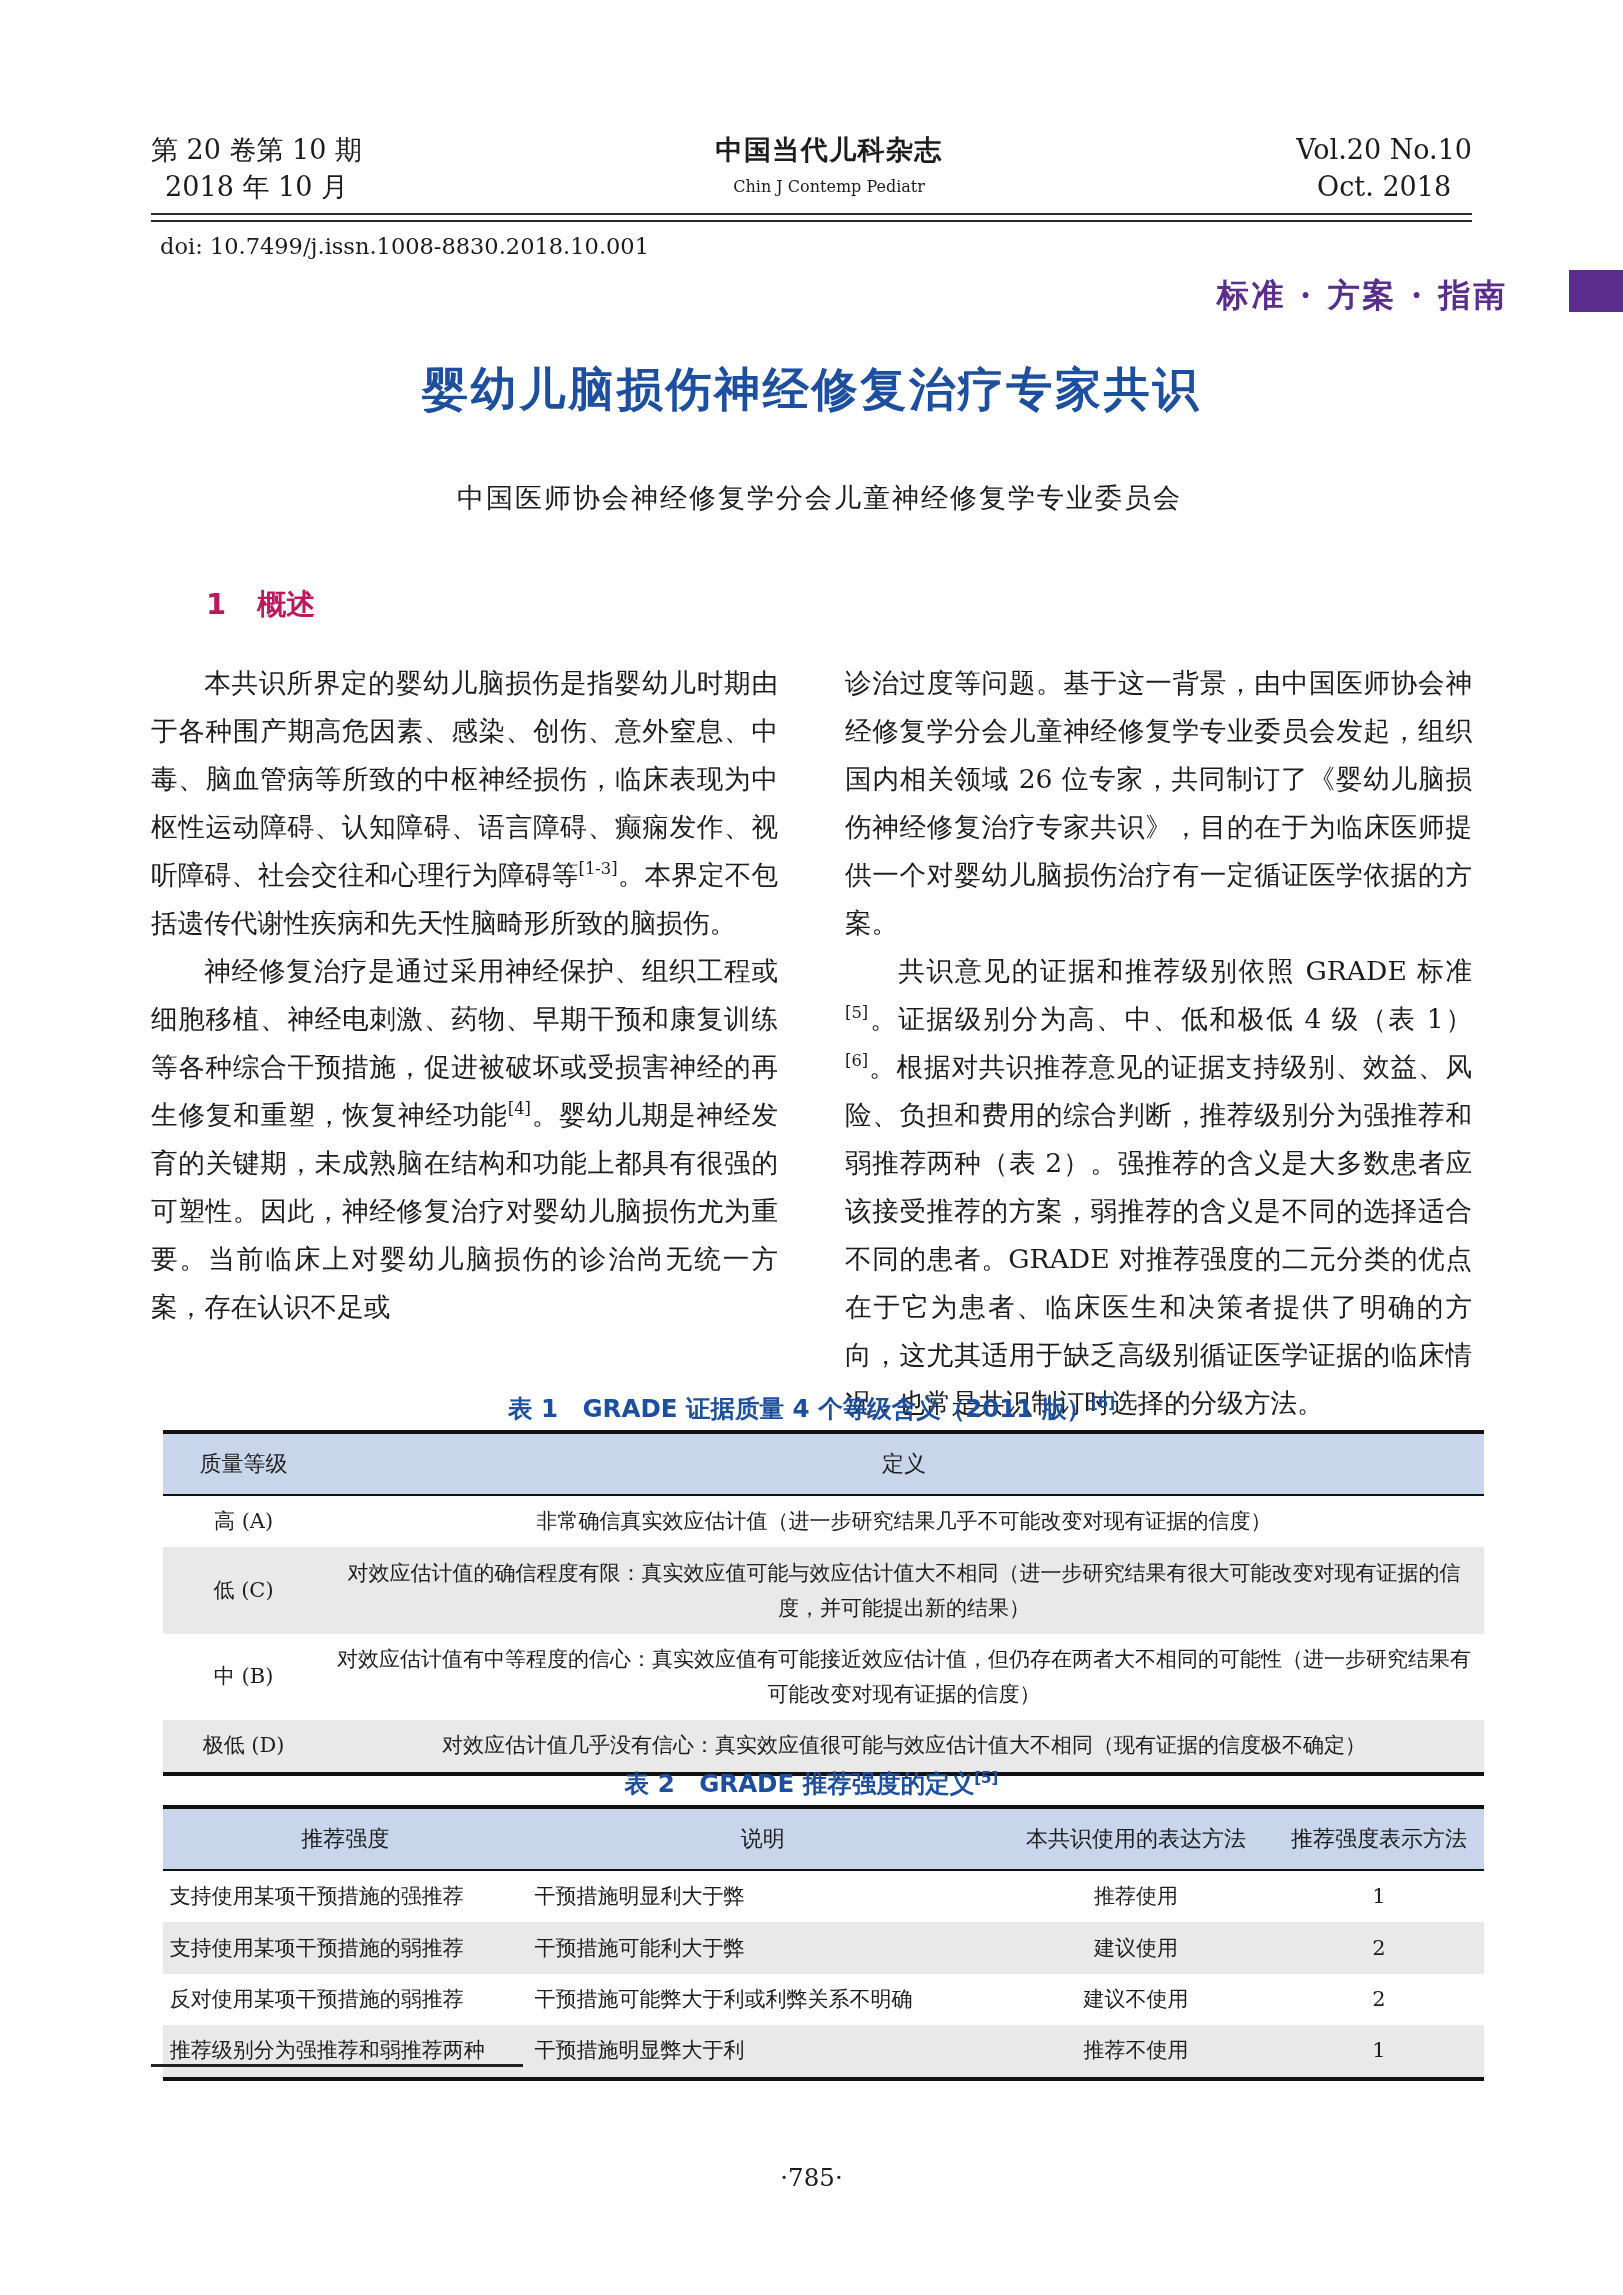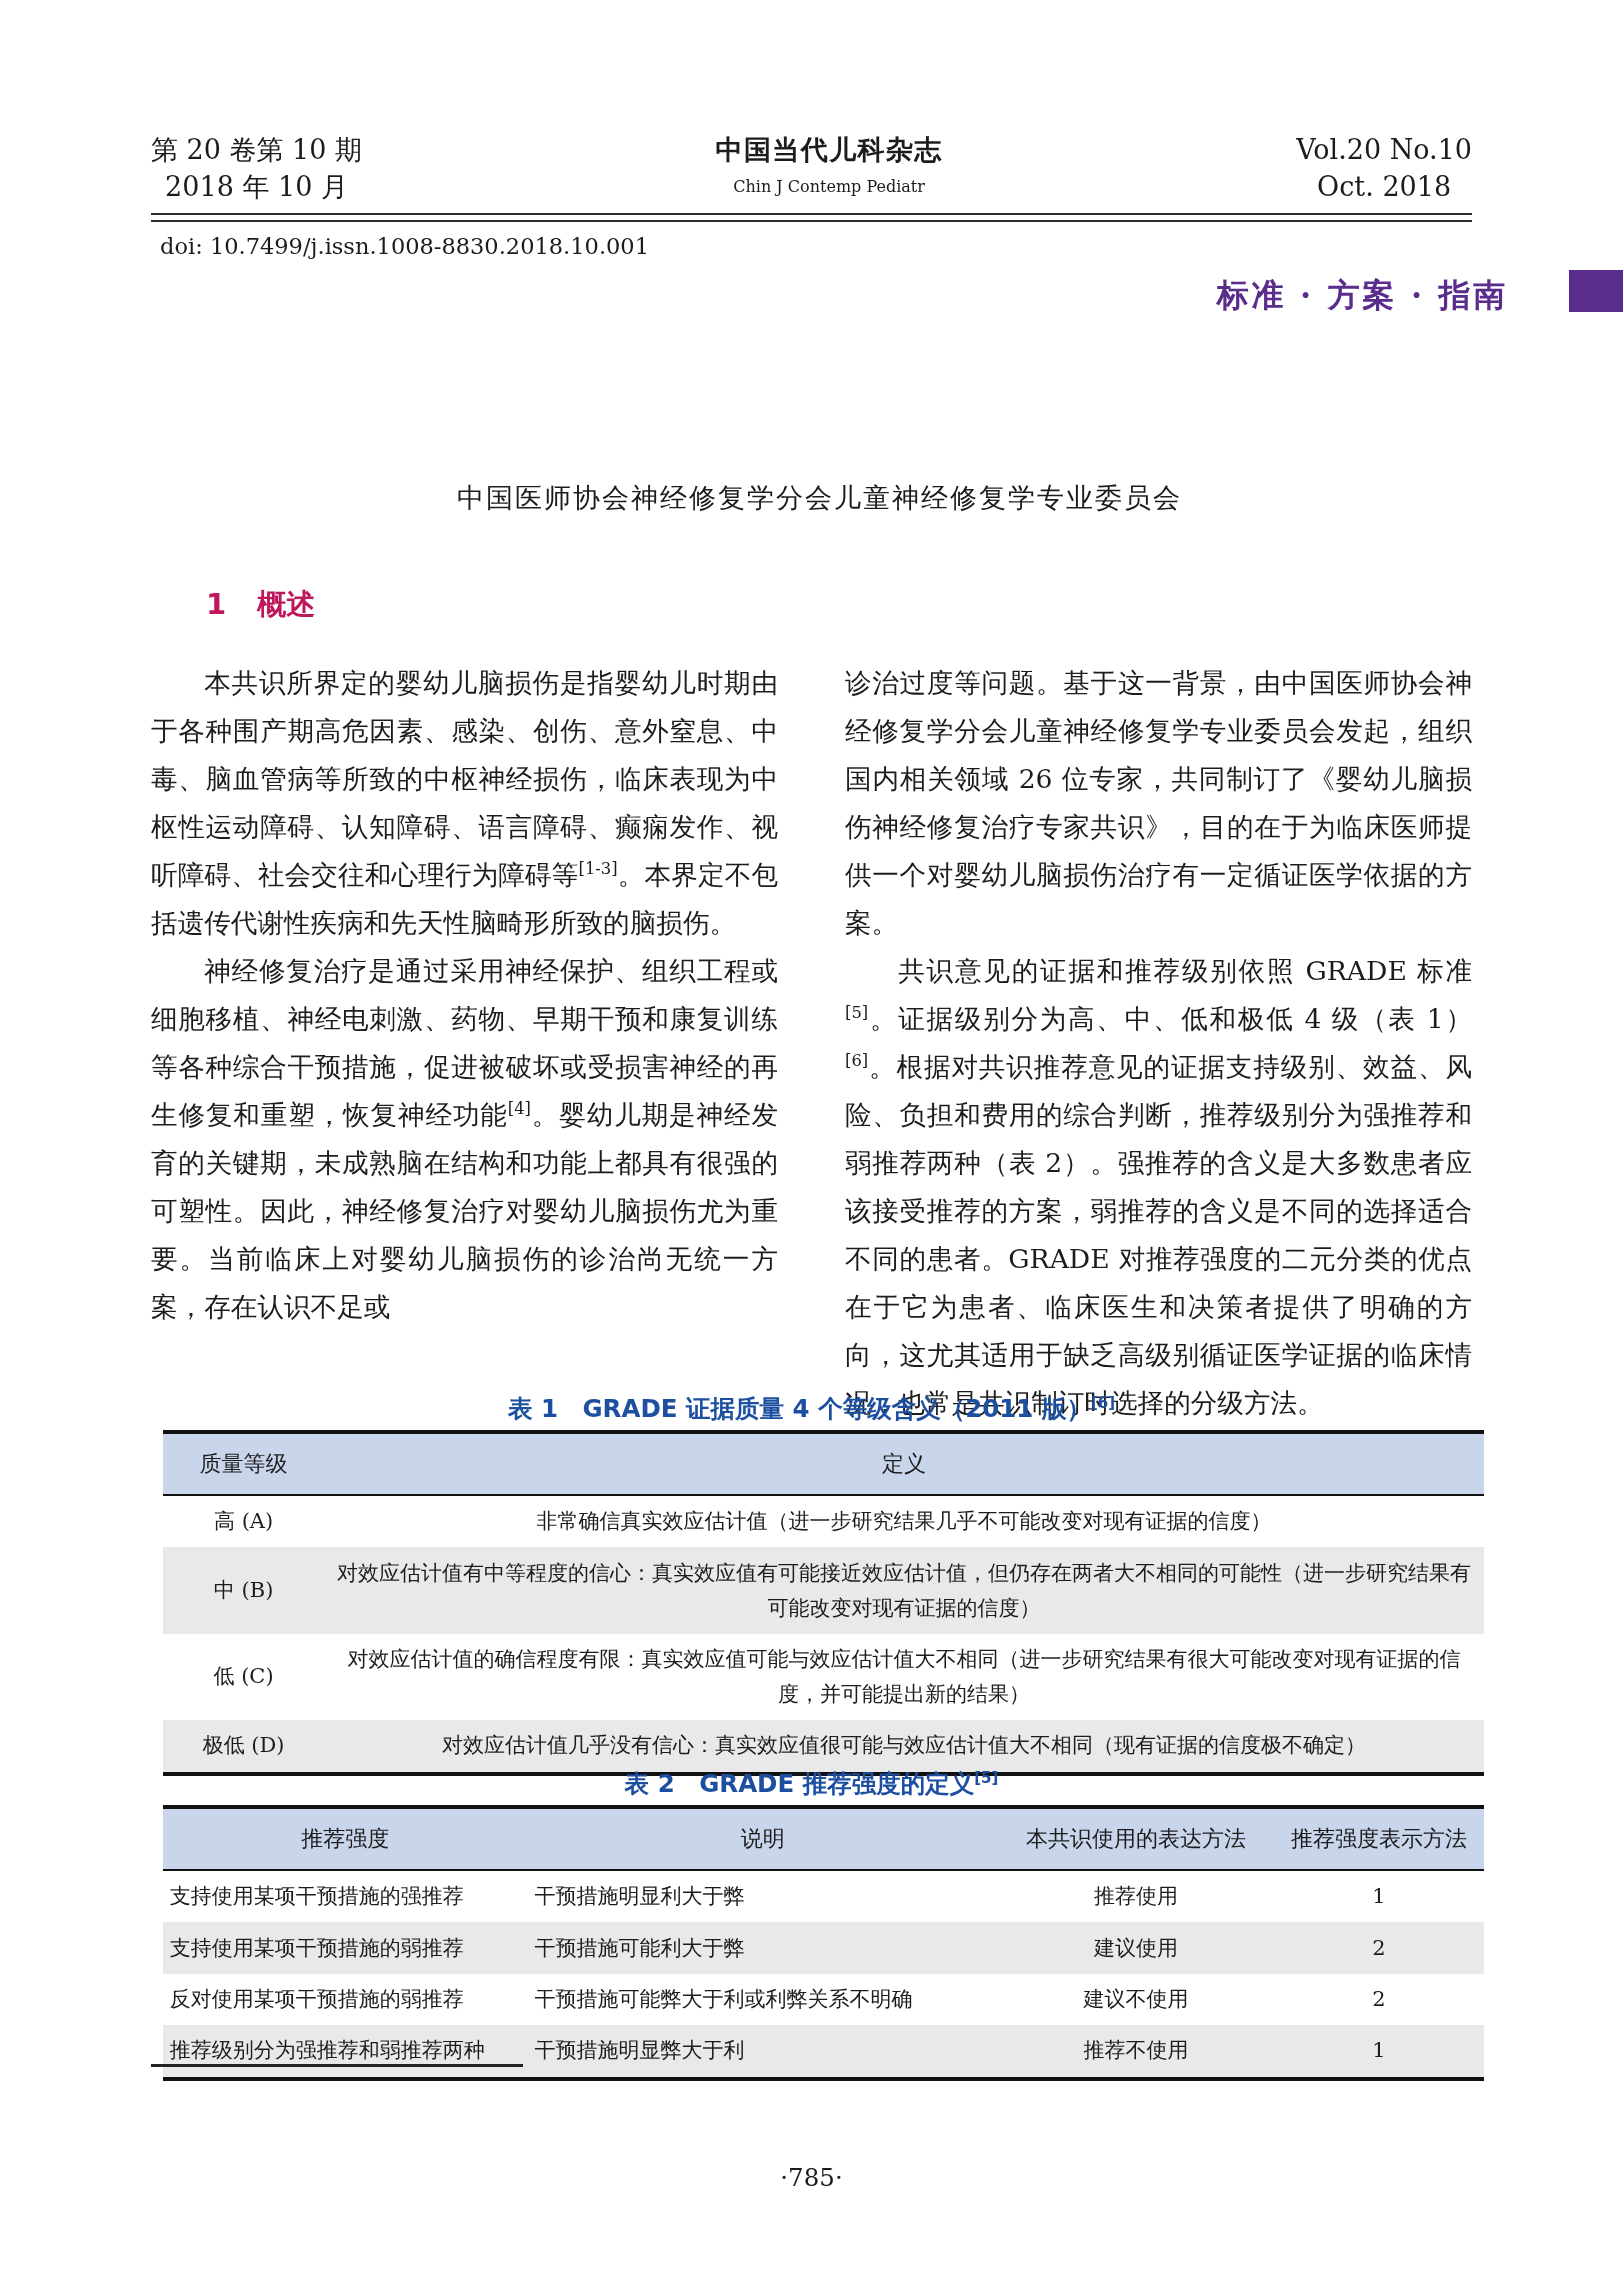--- a/index.html
+++ b/index.html
@@ -199,20 +199,21 @@
     </div>
   </div>
 
   <div class="double-rule"></div>
 
   <div class="doi-line">doi: 10.7499/j.issn.1008-8830.2018.10.001</div>
 
   <div class="category-label">标准 · 方案 · 指南</div>
   <div class="category-accent-block"></div>
 
+  <div class="article-title">婴幼儿脑损伤神经修复治疗专家共识</div>
   <div class="article-author">中国医师协会神经修复学分会儿童神经修复学专业委员会</div>
 
   <div class="section-heading">
     <span class="sec-num">1</span><span>概述</span>
   </div>
 
   <div class="body-col col-left">
     <p class="indent"><span>本共识所界定的婴幼儿脑损伤是指婴幼儿时期由于各种围产期高危因素、感染、创伤、意外窒息、中毒、脑血管病等所致的中枢神经损伤，临床表现为中枢性运动障碍、认知障碍、语言障碍、癫痫发作、视听障碍、社会交往和心理行为障碍等</span><sup class="ref">[1-3]</sup><span>。本界定不包括遗传代谢性疾病和先天性脑畸形所致的脑损伤。</span></p>
     <p class="indent"><span>神经修复治疗是通过采用神经保护、组织工程或细胞移植、神经电刺激、药物、早期干预和康复训练等各种综合干预措施，促进被破坏或受损害神经的再生修复和重塑，恢复神经功能</span><sup class="ref">[4]</sup><span>。婴幼儿期是神经发育的关键期，未成熟脑在结构和功能上都具有很强的可塑性。因此，神经修复治疗对婴幼儿脑损伤尤为重要。当前临床上对婴幼儿脑损伤的诊治尚无统一方案，存在认识不足或</span></p>
   </div>
@@ -236,26 +237,26 @@
           <th>质量等级</th>
           <th>定义</th>
         </tr>
       </thead>
       <tbody>
         <tr>
           <td class="t1-grade">高 (A)</td>
           <td class="t1-def">非常确信真实效应估计值（进一步研究结果几乎不可能改变对现有证据的信度）</td>
         </tr>
         <tr>
+          <td class="t1-grade">低 (C)</td>
+          <td class="t1-def">对效应估计值的确信程度有限：真实效应值可能与效应估计值大不相同（进一步研究结果有很大可能改变对现有证据的信度，并可能提出新的结果）</td>
+        </tr>
+        <tr>
           <td class="t1-grade">中 (B)</td>
           <td class="t1-def">对效应估计值有中等程度的信心：真实效应值有可能接近效应估计值，但仍存在两者大不相同的可能性（进一步研究结果有可能改变对现有证据的信度）</td>
-        </tr>
-        <tr>
-          <td class="t1-grade">低 (C)</td>
-          <td class="t1-def">对效应估计值的确信程度有限：真实效应值可能与效应估计值大不相同（进一步研究结果有很大可能改变对现有证据的信度，并可能提出新的结果）</td>
         </tr>
         <tr>
           <td class="t1-grade">极低 (D)</td>
           <td class="t1-def">对效应估计值几乎没有信心：真实效应值很可能与效应估计值大不相同（现有证据的信度极不确定）</td>
         </tr>
       </tbody>
     </table>
   </div>
 
   <div class="tbl-title t2-title">

